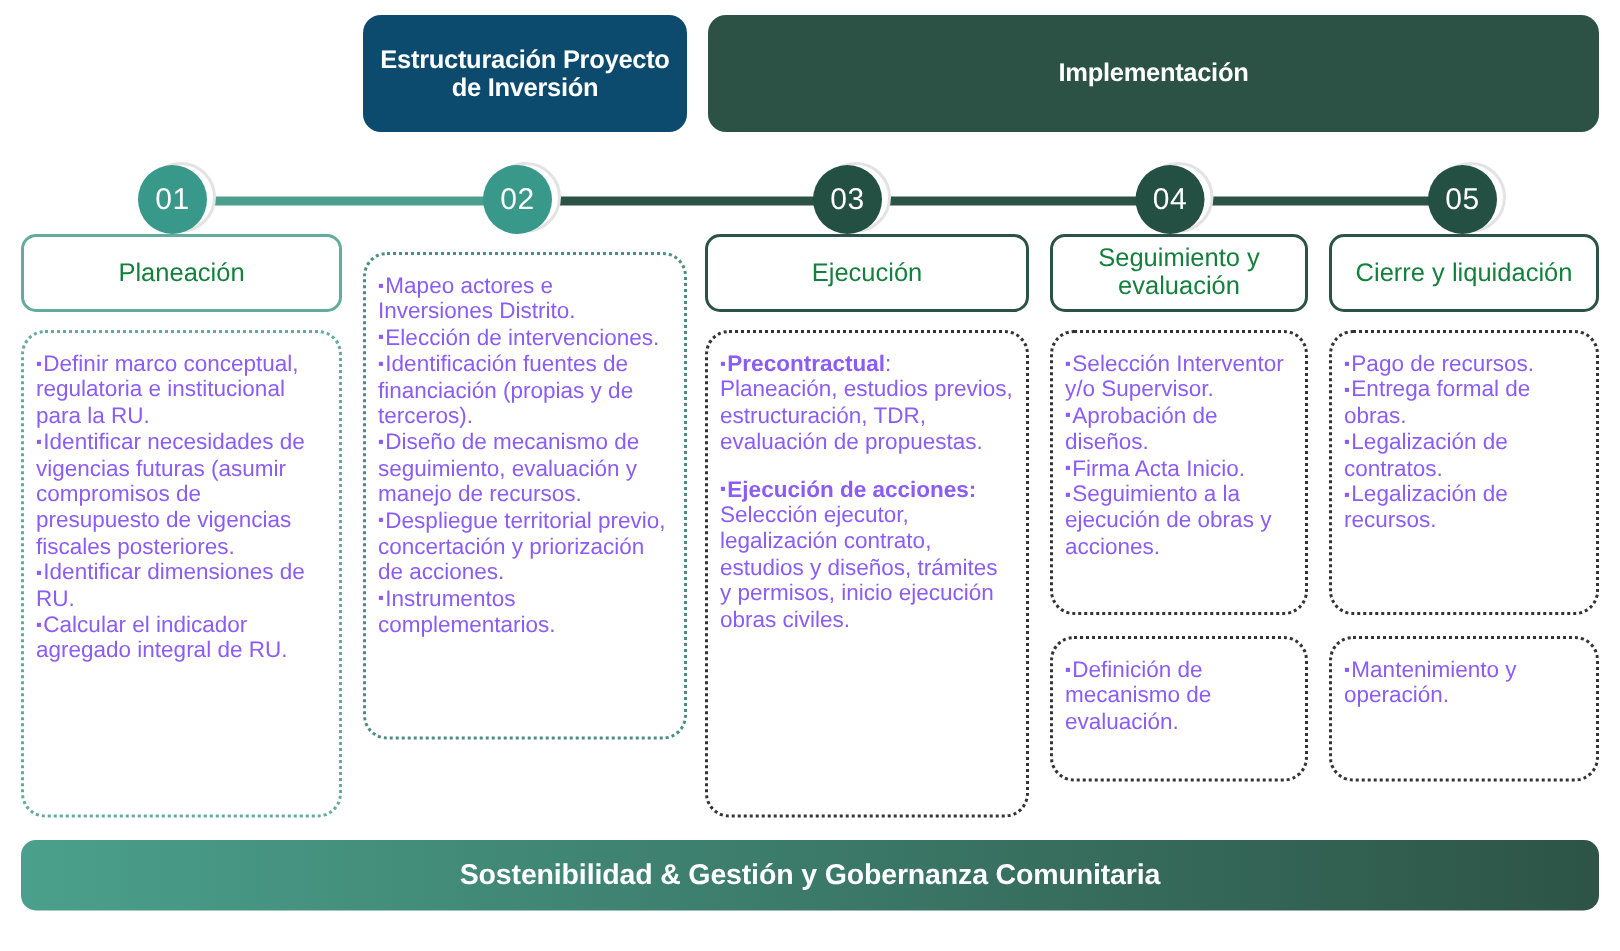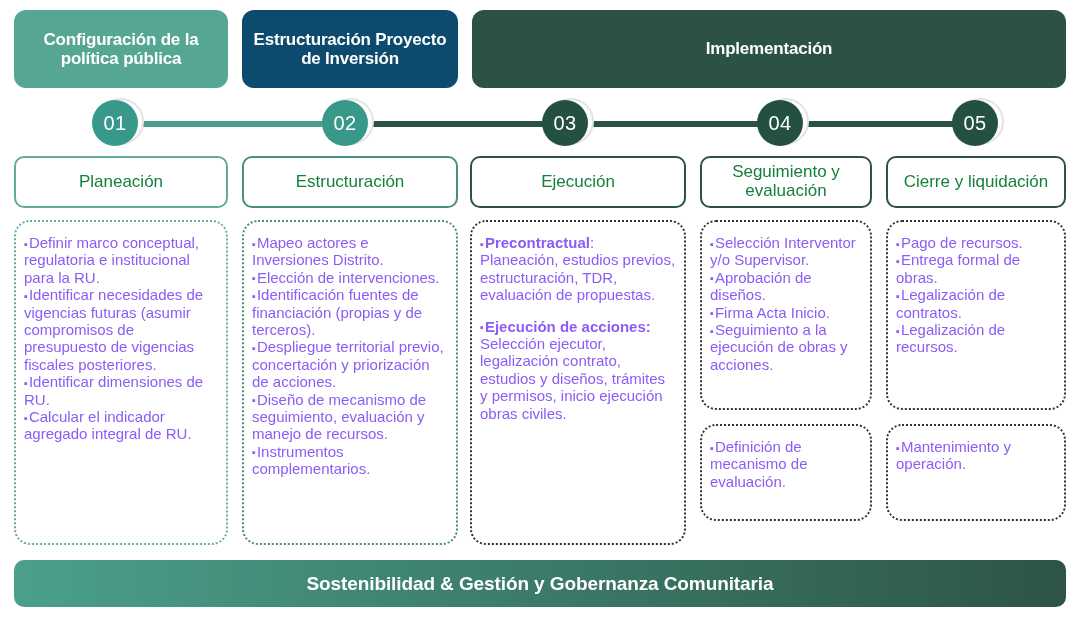--- a/index.html
+++ b/index.html
@@ -40,21 +40,21 @@
     padding: 0 8px;
     box-sizing: border-box;
   }
   .phase-1 { left: 14px;  width: 214px; background: #55a794; }
   .phase-2 { left: 242px; width: 216px; background: #0c4a6e; }
   .phase-3 { left: 472px; width: 594px; background: #2b5244; }
 
   
   .timeline {
     position: absolute;
-    top: 98px;
+    top: 108px;
     left: 0;
     width: 1080px;
     height: 52px;
   }
   .line {
     position: absolute;
     top: 23px;
     height: 6px;
     border-radius: 3px;
   }
@@ -172,23 +172,20 @@
     display: flex;
     align-items: center;
     justify-content: center;
     letter-spacing: -0.1px;
   }
 </style>
 </head>
 <body>
 
 <div class="phase-row">
-  <div class="phase phase-1">
-    <span>Configuración de la política pública</span>
-  </div>
   <div class="phase phase-2">
     <span>Estructuración Proyecto de Inversión</span>
   </div>
   <div class="phase phase-3">
     <span>Implementación</span>
   </div>
 </div>
 
 <div class="timeline">
   <div class="line line-a"></div>
@@ -234,29 +231,26 @@
   </div>
   <div class="box b-light" style="height:325px">
     <p class="bullet">Definir marco conceptual, regulatoria e institucional para la RU.</p>
     <p class="bullet">Identificar necesidades de vigencias futuras (asumir compromisos de presupuesto de vigencias fiscales posteriores.</p>
     <p class="bullet">Identificar dimensiones de RU.</p>
     <p class="bullet">Calcular el indicador agregado integral de RU.</p>
   </div>
 </div>
 
 <div class="col col-2">
-  <div class="col-title t-mid">
-    <span>Estructuración</span>
-  </div>
   <div class="box b-mid" style="height:325px">
     <p class="bullet">Mapeo actores e Inversiones Distrito.</p>
     <p class="bullet">Elección de intervenciones.</p>
     <p class="bullet">Identificación fuentes de financiación (propias y de terceros).</p>
+    <p class="bullet">Diseño de mecanismo de seguimiento, evaluación y manejo de recursos.</p>
     <p class="bullet">Despliegue territorial previo, concertación y priorización de acciones.</p>
-    <p class="bullet">Diseño de mecanismo de seguimiento, evaluación y manejo de recursos.</p>
     <p class="bullet">Instrumentos complementarios.</p>
   </div>
 </div>
 
 <div class="col col-3">
   <div class="col-title t-dark">
     <span>Ejecución</span>
   </div>
   <div class="box b-dark" style="height:325px">
     <p><span class="bullet bold">Precontractual</span><span>:</span> <span>Planeación, estudios previos, estructuración, TDR, evaluación de propuestas.</span></p>

